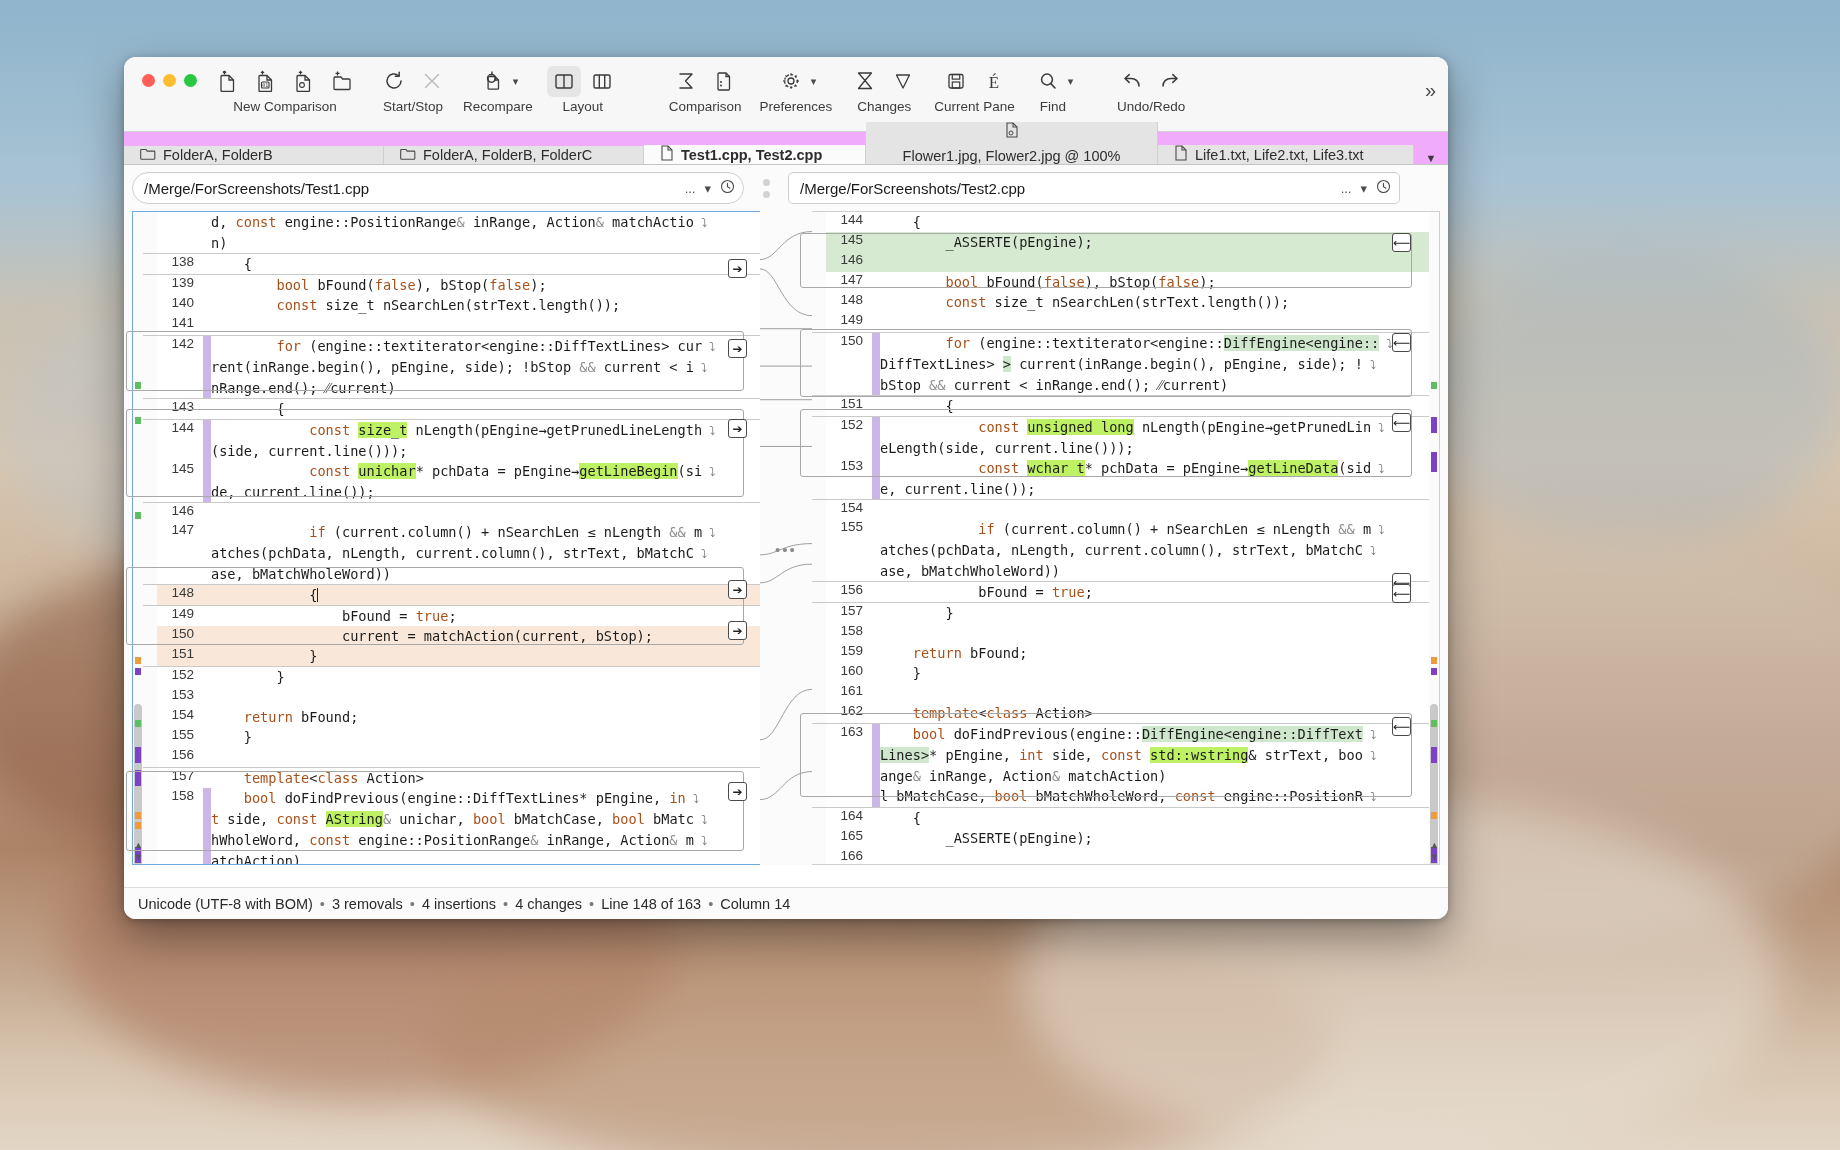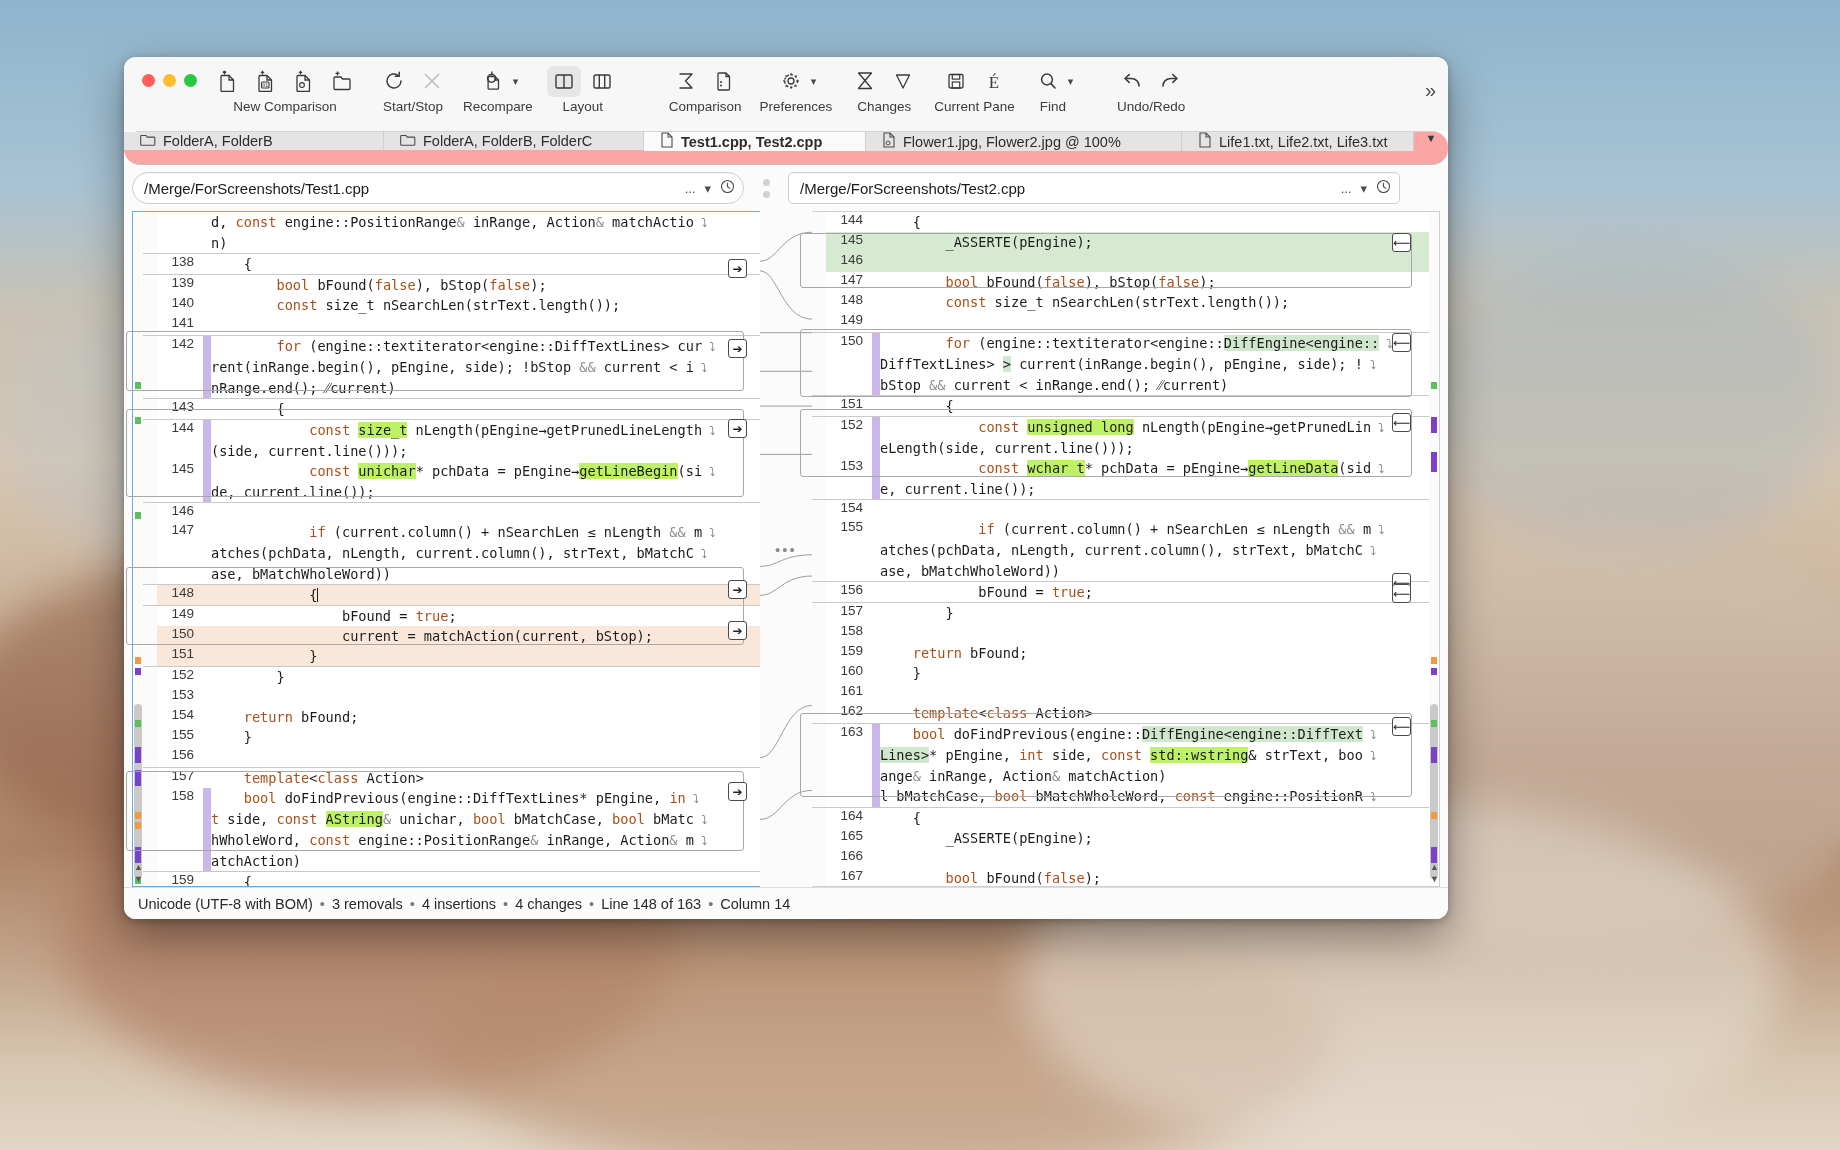--- a/index.html
+++ b/index.html
@@ -49,22 +49,22 @@
     border-radius:6px; color:#3a3a3a;
   }
   .tbtn.sel { background:#e6e6e6; }
   .tbtn.dis { color:#bdbdbd; }
   .chev { font-size:11px; color:#4a4a4a; margin-left:-1px; margin-right:2px; }
   .toolbar-inner { display:flex; align-items:flex-start; gap:0px; padding-left:14px; }
   .overflow-btn { position:absolute; right:12px; top:22px; font-size:20px; color:#4a4a4a; }
 
   
   .tabstrip {
-    height:34px; background:#fca5a5; display:flex; align-items:flex-start;
-    border-top:1px solid #d2d2d2; border-bottom:1px solid #c4c4c4; flex:none; position:relative;border-radius:16px;
+    height:34px; background:#f0abfc; display:flex; align-items:flex-end;
+    border-top:1px solid #d2d2d2; border-bottom:1px solid #c4c4c4; flex:none; position:relative;
   }
   .tab {
     display:flex; align-items:center; gap:7px; padding:0 16px;
     font-size:14.5px; color:#2d2d2d; border-right:1px solid #cfcfcf;
     background:#e4e4e4; white-space:nowrap;
   }
   .tab.active { background:#fbfbfb; font-weight:bold; }
   .tab-more { width:34px; display:flex; align-items:center; justify-content:center; font-size:11px; color:#3a3a3a;}
 
   
@@ -127,21 +127,21 @@
   
   .minimap { position:absolute; top:0; bottom:0; width:10px; background:#fbfbfb; }
   .mm-mark { position:absolute; width:6px; height:7px; left:2px; }
   .scrollthumb { position:absolute; left:1px; width:8px; border-radius:4px; background:#c9c9c9; }
   .navarrows { position:absolute; bottom:2px; left:1px; width:9px; display:flex; flex-direction:column; gap:2px; color:#555; font-size:9px;}
 
   
   .statusbar {
     height:32px; background:#fbfbfb; border-top:1px solid #dcdcdc;
     display:flex; align-items:center; padding-left:14px;
-    font-size:14.5px; color:#2b2b2b; flex:none;
+    font-size:14.5px; color:#2b2b2b; flex:none;margin-top:22px;
   }
   .dotsep { margin:0 7px; color:#7a7a7a; }
   .ellipsis-mid { position:absolute; left:50%; transform:translateX(-50%); font-size:15px; color:#8c8c8c; letter-spacing:2px;}
 </style>
 </head>
 <body>
 
 <div class="bg-rock r6"></div>
 <div class="bg-rock r7"></div>
 <div class="bg-rock r1"></div>
@@ -372,21 +372,21 @@
     </div>
     <div class="tab active" style="width:222px;">
       <span>
         <svg width="14" height="16" viewBox="0 0 14 16">
             <path d="M2 1h6l4 4v10H2z" fill="none" stroke="#4a4a4a" stroke-width="1.1"></path>
             <path d="M8 1v4h4" fill="none" stroke="#4a4a4a" stroke-width="1.1"></path>
           </svg>
       </span>
       <span>Test1.cpp, Test2.cpp</span>
     </div>
-    <div class="tab" style="width:316px;">
+    <div class="tab" style="width:292px;flex-direction:column;">
       <span>
         <svg width="14" height="16" viewBox="0 0 14 16">
             <path d="M2 1h6l4 4v10H2z" fill="none" stroke="#4a4a4a" stroke-width="1.1"></path>
             <path d="M8 1v4h4" fill="none" stroke="#4a4a4a" stroke-width="1.1"></path>
             <circle cx="6" cy="11" r="2" fill="none" stroke="#4a4a4a" stroke-width="1"></circle>
           </svg>
       </span>
       <span>Flower1.jpg, Flower2.jpg @ 100%</span>
     </div>
     <div class="tab" style="flex:1;">

